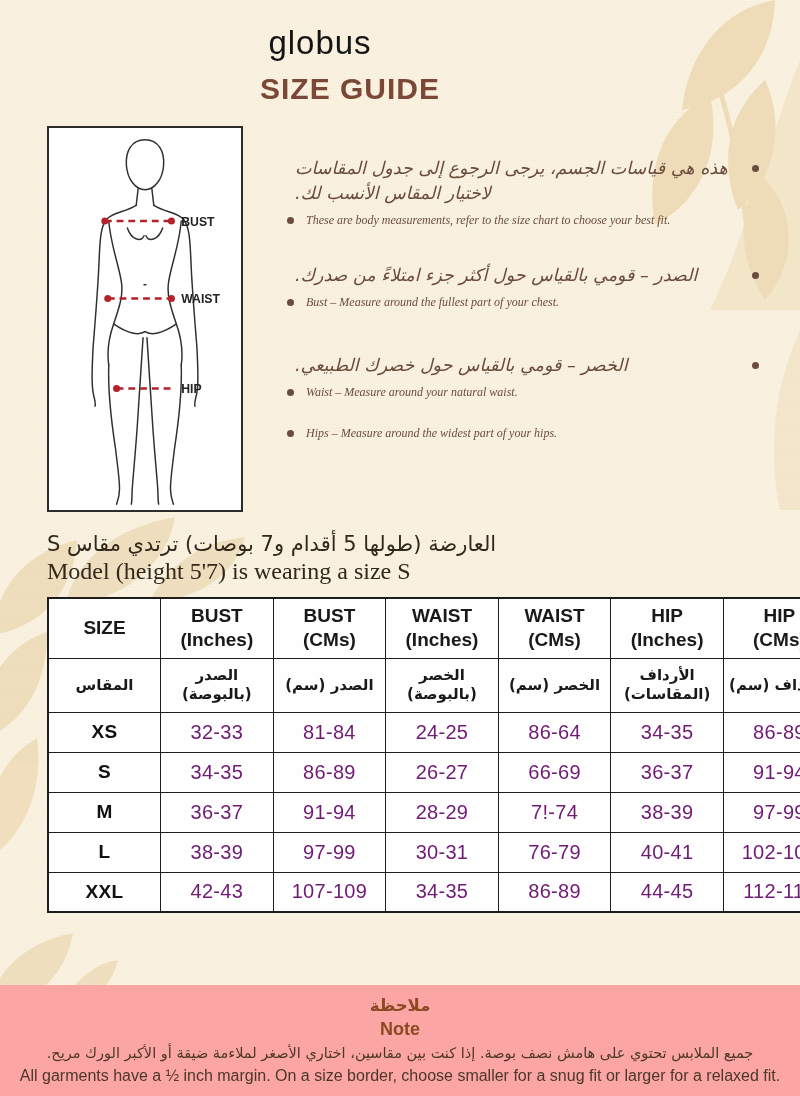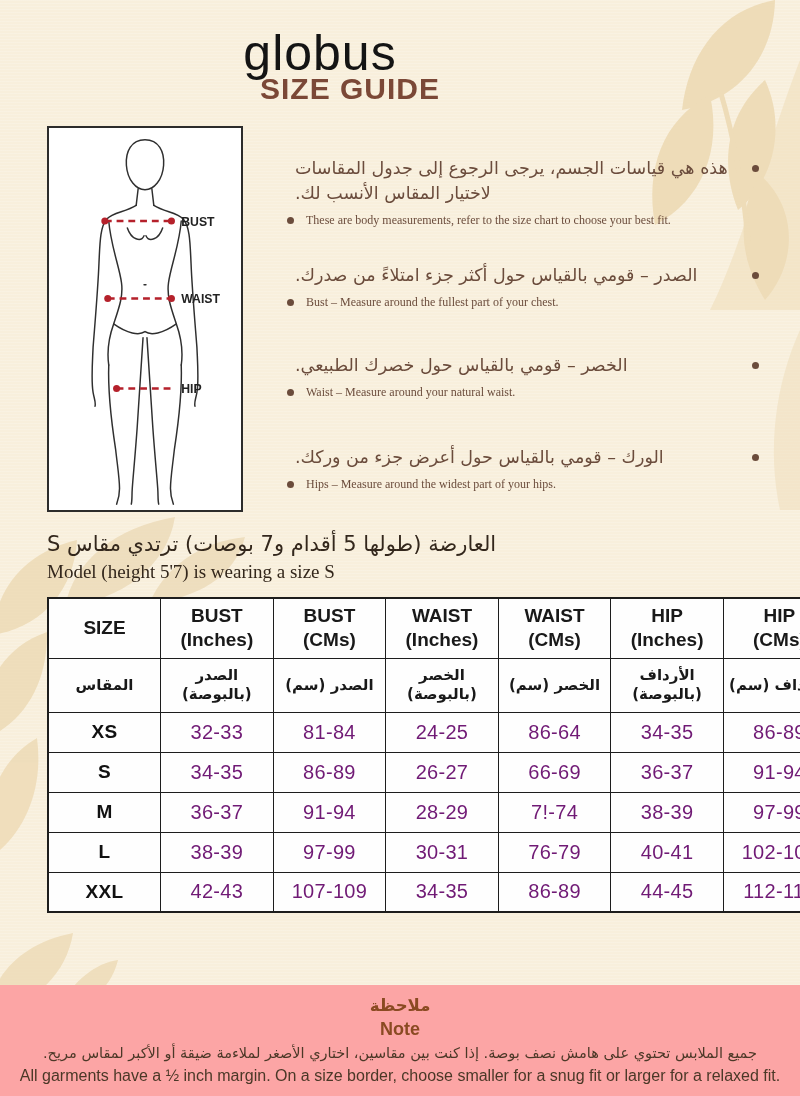--- a/index.html
+++ b/index.html
@@ -10,48 +10,48 @@
     background:#f8efdc;
     background-image:repeating-linear-gradient(0deg, rgba(255,255,255,.16) 0 1px, rgba(0,0,0,0) 1px 3px);
     overflow:hidden;
     color:#33271c;
   }
   .decor { position:absolute; z-index:0; pointer-events:none; }
   .layer { position:absolute; z-index:1; }
 
   
   .brand { top:24px; left:0; width:640px; text-align:center;
-    font-size:50px; font-weight:500; letter-spacing:1px; color:#141414; }
+    font-size:33px; font-weight:500; letter-spacing:1px; color:#141414; }
   .guide-title { top:72px; left:0; width:700px; text-align:center;
     font-size:30px; font-weight:bold; letter-spacing:1px; color:#7b4837; }
 
   
   .figure-box { top:126px; left:47px; width:196px; height:386px;
     background:#ffffff; border:2px solid #2c2c2c; }
   .figure-box svg { display:block; width:100%; height:100%; }
   .meas-label { font-family:"Liberation Sans", sans-serif; font-size:12.5px; font-weight:bold; fill:#222; }
 
   
   .instructions { top:156px; left:287px; width:472px; }
-  .bgroup { margin-bottom:30px; }
+  .bgroup { margin-bottom:30px;font-style:italic; }
   .bgroup.g2 { margin-bottom:38px; }
-  .bgroup.g3 { margin-bottom:40px; }
+  .bgroup.g3 { margin-bottom:16px; }
   .item { display:flex; gap:12px; }
   .item .dot { width:7px; height:7px; border-radius:50%; background:#6b4c3c; flex:0 0 7px; margin-top:9px; }
   .item .txt { flex:1; color:#6b4c3c; }
   .item.ar { flex-direction:row-reverse; margin-bottom:2px; }
   .item.ar .txt { direction:rtl; text-align:left; padding-left:8px;
     font-family:"DejaVu Sans", sans-serif; font-size:17.5px; line-height:25px; }
   .item.en .txt { font-family:"Liberation Serif", serif; font-size:12px; line-height:25px; }
 
   
   .model-note { top:531px; left:47px; width:480px; color:#33271c; }
   .model-note .ar { direction:rtl; text-align:left;
     font-family:"DejaVu Sans", sans-serif; font-size:21px; line-height:27px; }
-  .model-note .en { font-family:"Liberation Serif", serif; font-size:19px; line-height:27px; }
+  .model-note .en { font-family:"Liberation Serif", serif; font-size:24px; line-height:27px; }
 
   
   .chart-wrap { top:597px; left:47px; width:711px; }
   table { width:790px; border-collapse:collapse; table-layout:fixed;
     border:2.5px solid #1d1d1d; background:#fefefe; }
   th, td { border:1.5px solid #1d1d1d; text-align:center; vertical-align:middle;
     background:#fefefe; padding:0 2px; }
   tr.hdr-en th { height:60px; font-size:19px; font-weight:bold; color:#191919; line-height:24px; }
   tr.hdr-ar th { height:54px; font-size:15px; font-weight:bold; color:#191919;
     font-family:"DejaVu Sans", sans-serif; direction:rtl; line-height:19px; }
@@ -179,24 +179,20 @@
     <div class="item ar">
       <span class="dot"></span>
       <div class="txt">الخصر – قومي بالقياس حول خصرك الطبيعي.</div>
     </div>
     <div class="item en">
       <span class="dot"></span>
       <div class="txt">Waist – Measure around your natural waist.</div>
     </div>
   </div>
   <div class="bgroup g4">
-    <div class="item ar">
-      <span class="dot"></span>
-      <div class="txt">الورك – قومي بالقياس حول أعرض جزء من وركك.</div>
-    </div>
     <div class="item en">
       <span class="dot"></span>
       <div class="txt">Hips – Measure around the widest part of your hips.</div>
     </div>
   </div>
 </div>
 
 <div class="layer model-note">
   <div class="ar">العارضة (طولها 5 أقدام و7 بوصات) ترتدي مقاس S</div>
   <div class="en">Model (height 5'7) is wearing a size S</div>
@@ -234,21 +230,21 @@
             <div>HIP</div>
             <div>(CMs)</div>
           </th>
       </tr>
       <tr class="hdr-ar">
         <th>المقاس</th>
         <th>الصدر (بالبوصة)</th>
         <th>الصدر (سم)</th>
         <th>الخصر (بالبوصة)</th>
         <th>الخصر (سم)</th>
-        <th>الأرداف (بالبوصة)</th>
+        <th>الأرداف (المقاسات)</th>
         <th>الأرداف (سم)</th>
       </tr>
     </thead>
     <tbody>
       <tr class="data">
         <td class="size">XS</td>
         <td>32-33</td>
         <td>81-84</td>
         <td>24-25</td>
         <td>86-64</td>
@@ -291,15 +287,15 @@
         <td>44-45</td>
         <td>112-114</td>
       </tr>
     </tbody>
   </table>
 </div>
 
 <div class="footer">
   <div class="h-ar">ملاحظة</div>
   <div class="h-en">Note</div>
-  <div class="b-ar">جميع الملابس تحتوي على هامش نصف بوصة. إذا كنت بين مقاسين، اختاري الأصغر لملاءمة ضيقة أو الأكبر لمقاس مريح.</div>
+  <div class="b-ar">جميع الملابس تحتوي على هامش نصف بوصة. إذا كنت بين مقاسين، اختاري الأصغر لملاءمة ضيقة أو الأكبر الورك مريح.</div>
   <div class="b-en">All garments have a ½ inch margin. On a size border, choose smaller for a snug fit or larger for a relaxed fit.</div>
 </div>
 
 </body></html>

